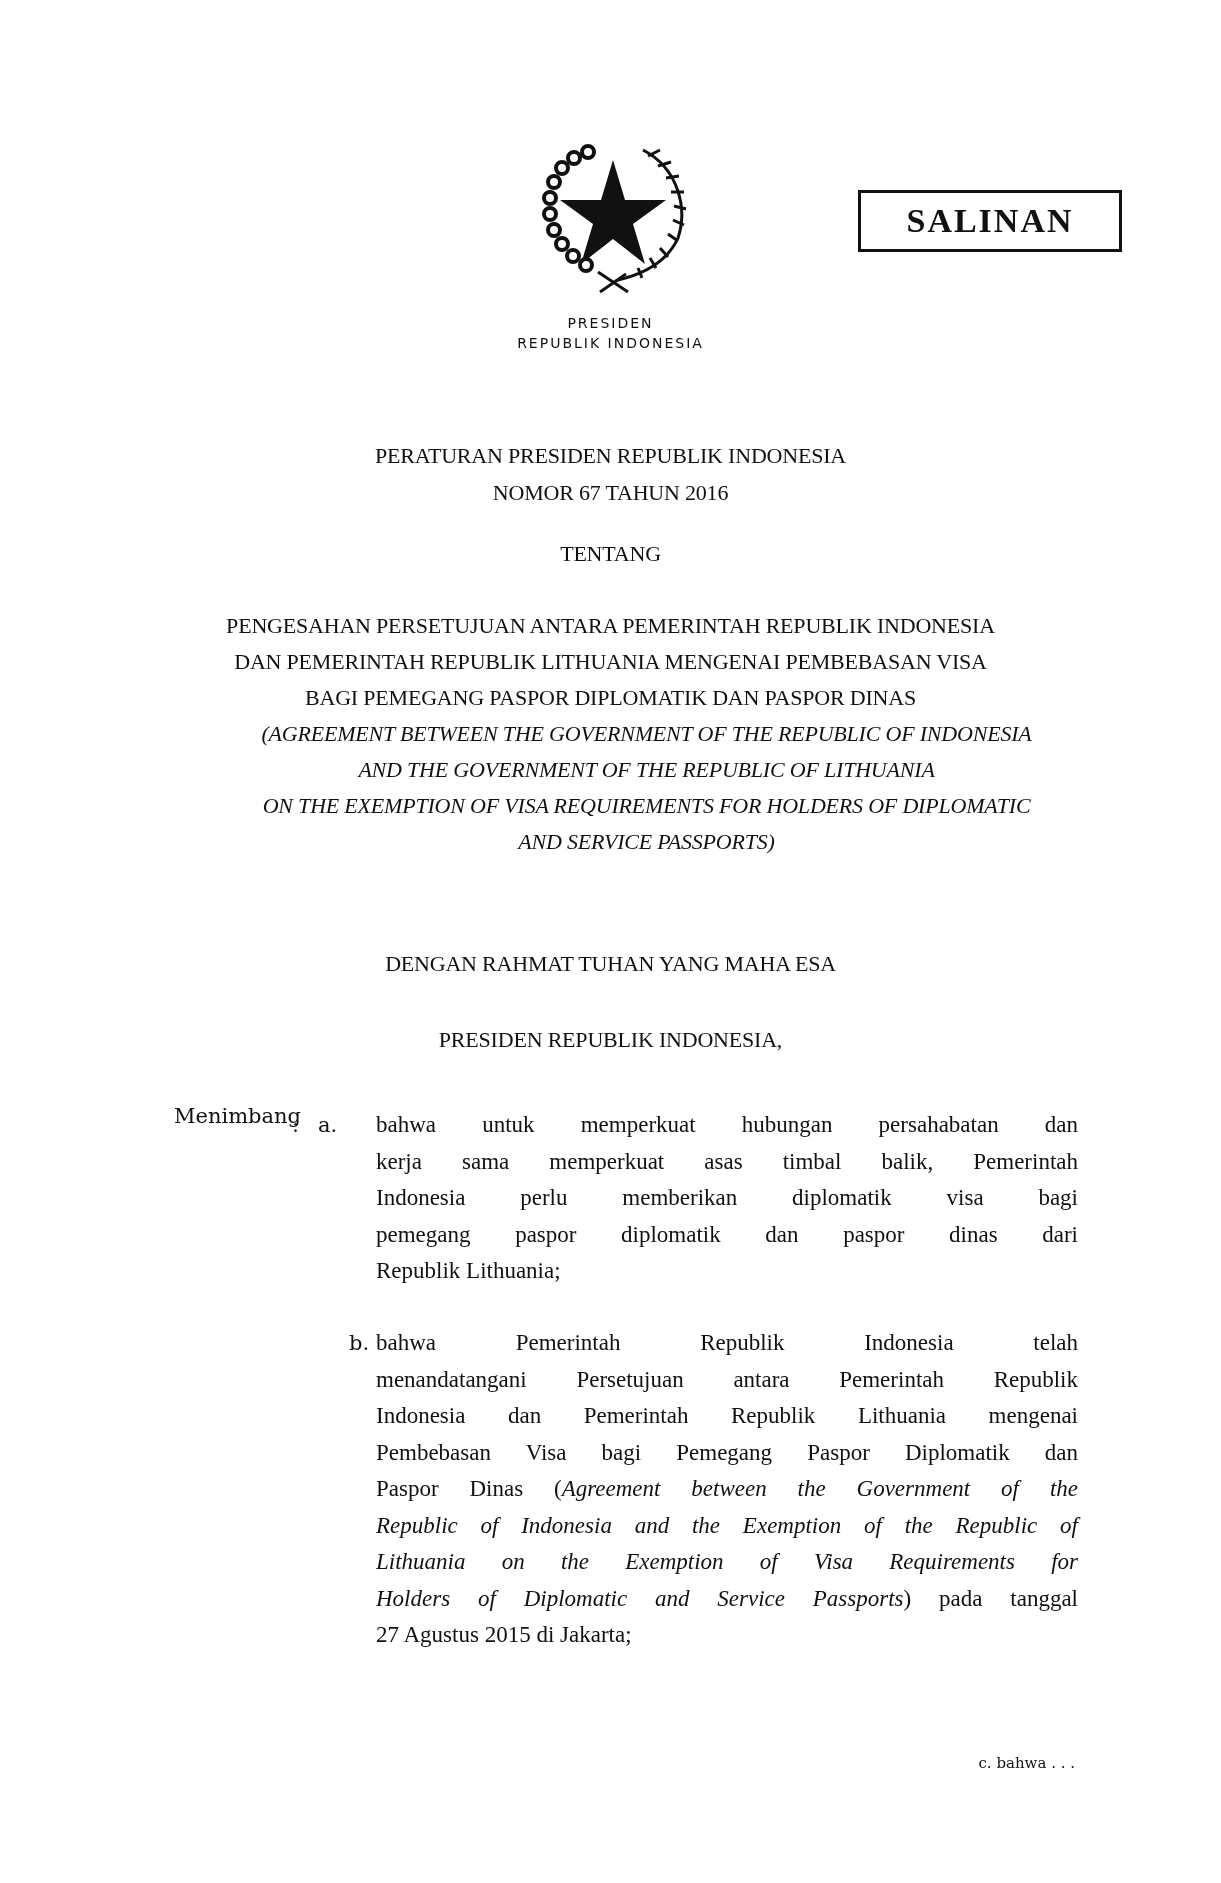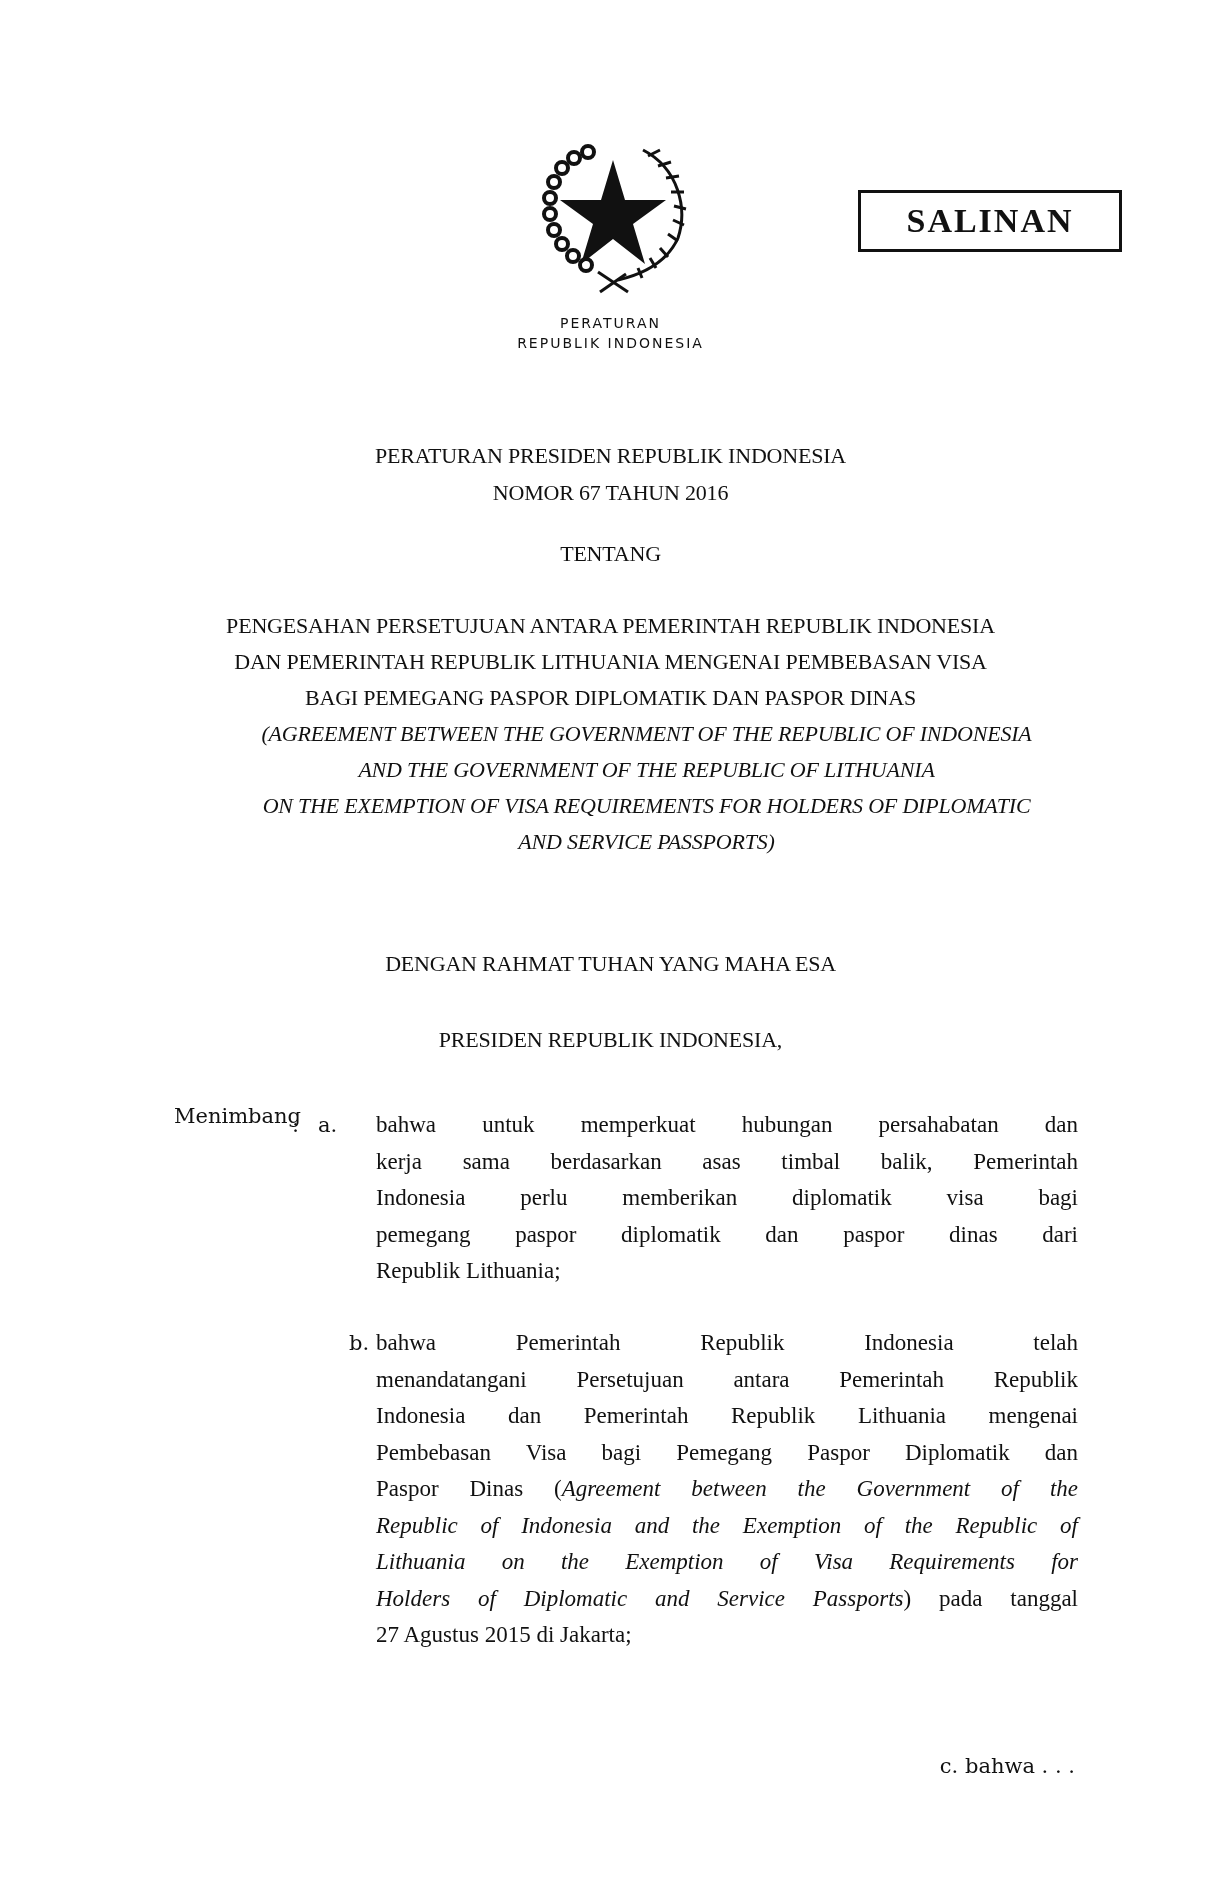--- a/index.html
+++ b/index.html
@@ -15,21 +15,21 @@
 
   .center-line { position: absolute; left: 0; width: 1221px; text-align: center; font-family: "Liberation Serif", serif; font-size: 22px; line-height: 26px; white-space: nowrap; letter-spacing: -0.2px; }
   .center-line.it { font-style: italic; padding-left: 36px; }
   .label-col { position: absolute; left: 174px; top: 1104px; font-family: "DejaVu Serif", serif; font-size: 21px; }
   .colon { position: absolute; left: 292px; top: 1113px; font-size: 21px; font-family: "DejaVu Serif", serif; }
   .item-marker { position: absolute; font-family: "DejaVu Serif", serif; font-size: 21px; }
   .item-text { position: absolute; left: 376px; width: 702px; font-family: "Liberation Serif", serif; font-size: 23px; line-height: 36.5px; text-align: justify; }
   .item-text .line { display: block; text-align: justify; text-align-last: justify; height: 36.5px; white-space: nowrap; }
   .item-text .line.last { text-align-last: left; }
   .item-text em { font-style: italic; }
-  .continuation { position: absolute; right: 146px; top: 1754px; font-family: "DejaVu Serif", serif; font-size: 21px; }
+  .continuation { position: absolute; right: 146px; top: 1754px; font-family: "DejaVu Serif", serif; font-size: 15px; }
 </style>
 </head>
 <body>
 
 <div class="page">
 
   <svg class="emblem" viewBox="0 0 190 160">
 
     <polygon points="95,22 107,62 148,62 115,86 127,126 95,101 63,126 75,86 42,62 83,62" fill="#111"></polygon>
 
@@ -50,21 +50,21 @@
       <path d="M125,12 C160,30 170,70 160,100 C150,122 130,135 100,142"></path>
       <path d="M130,18 l12,-6 M140,28 l13,-4 M148,40 l13,-2 M153,54 l13,0 M156,68 l12,3 M155,82 l11,5 M150,96 l10,7 M142,110 l8,9 M132,120 l6,10 M120,130 l4,10"></path>
     </g>
 
     <g stroke="#111" stroke-width="3">
       <line x1="80" y1="134" x2="110" y2="154"></line>
       <line x1="108" y1="136" x2="82" y2="154"></line>
     </g>
   </svg>
 
-  <div class="presiden-label l1">PERATURAN</div>
+  <div class="presiden-label l1">PRESIDEN</div>
   <div class="presiden-label l2">REPUBLIK INDONESIA</div>
 
   <div class="salinan">SALINAN</div>
 
   <div class="center-line" style="top:443px">PERATURAN PRESIDEN REPUBLIK INDONESIA</div>
   <div class="center-line" style="top:480px">NOMOR 67 TAHUN 2016</div>
   <div class="center-line" style="top:541px">TENTANG</div>
 
   <div class="center-line" style="top:613px">PENGESAHAN PERSETUJUAN ANTARA PEMERINTAH REPUBLIK INDONESIA</div>
   <div class="center-line" style="top:649px">DAN PEMERINTAH REPUBLIK LITHUANIA MENGENAI PEMBEBASAN VISA</div>
@@ -76,21 +76,21 @@
 
   <div class="center-line" style="top:951px">DENGAN RAHMAT TUHAN YANG MAHA ESA</div>
   <div class="center-line" style="top:1027px">PRESIDEN REPUBLIK INDONESIA,</div>
 
   <div class="label-col">Menimbang</div>
   <div class="colon">:</div>
 
   <div class="item-marker" style="left:318px; top:1113px">a.</div>
   <div class="item-text" style="top:1107px">
     <span class="line">bahwa untuk memperkuat hubungan persahabatan dan</span>
-    <span class="line">kerja sama berdasarkan asas timbal balik, Pemerintah</span>
+    <span class="line">kerja sama memperkuat asas timbal balik, Pemerintah</span>
     <span class="line">Indonesia perlu memberikan diplomatik visa bagi</span>
     <span class="line">pemegang paspor diplomatik dan paspor dinas dari</span>
     <span class="line last">Republik Lithuania;</span>
   </div>
 
   <div class="item-marker" style="left:349px; top:1331px">b.</div>
   <div class="item-text" style="top:1325px">
     <span class="line">bahwa Pemerintah Republik Indonesia telah</span>
     <span class="line">menandatangani Persetujuan antara Pemerintah Republik</span>
     <span class="line">Indonesia dan Pemerintah Republik Lithuania mengenai</span>

